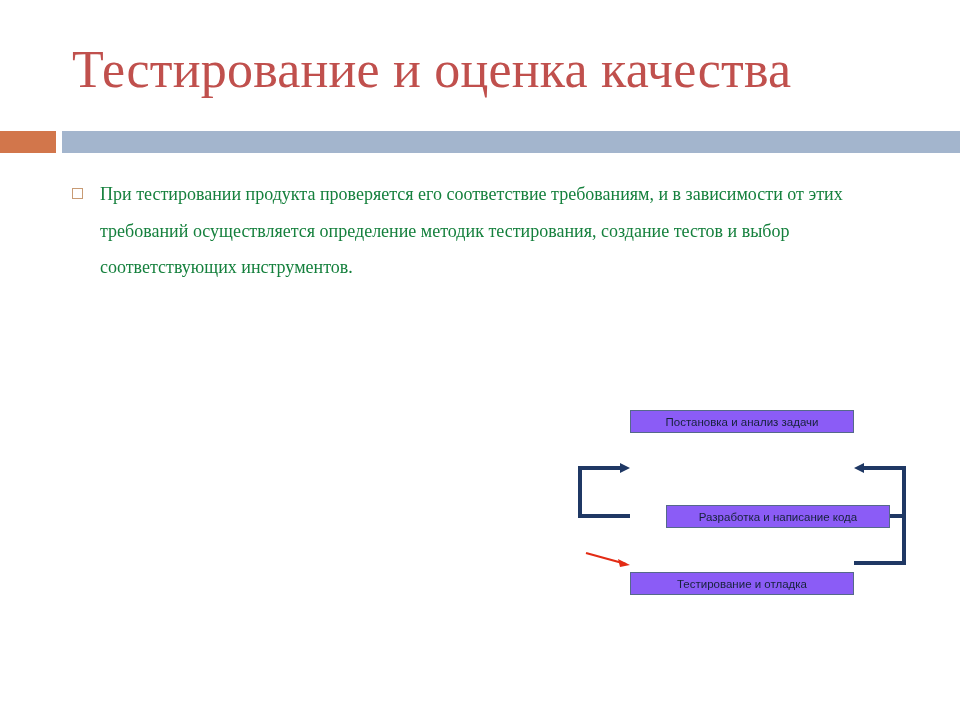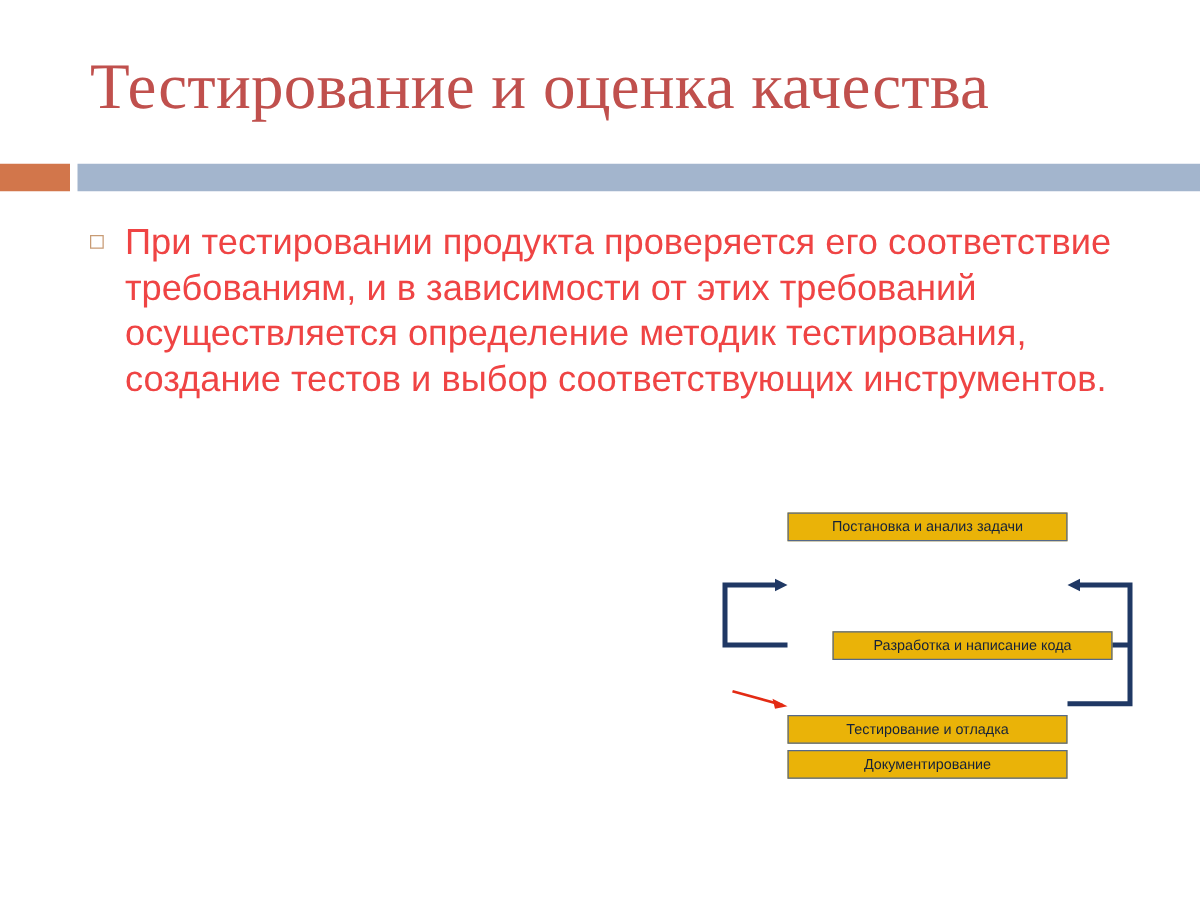--- a/index.html
+++ b/index.html
@@ -67,38 +67,38 @@
     flex: 0 0 auto;
     width: 11px;
     height: 11px;
     border: 1.6px solid #c89b74;
     margin-top: 12px;
     margin-right: 17px;
     box-sizing: border-box;
   }
   .bullet-text {
     flex: 1 1 auto;
-    font-size: 29px;
+    font-size: 18px;
     line-height: 36.5px;
-    color: #ef4444;
-    font-family: Liberation Sans, sans-serif;
+    color: #15803d;
+    font-family: Liberation Serif, serif;
   }
 
   
   .diagram {
     position: absolute;
     left: 560px;
     top: 395px;
     width: 360px;
     height: 250px;
   }
   .node {
     position: absolute;
     height: 23px;
-    background: #eab308;
+    background: #8b5cf6;
     border: 1px solid #55698a;
     box-sizing: border-box;
     color: #15223a;
     font-family: "Liberation Sans", sans-serif;
     font-size: 11.5px;
     display: flex;
     align-items: center;
     justify-content: center;
     white-space: nowrap;
   }
@@ -141,16 +141,15 @@
       <path d="M 344 121 L 302 121" fill="none" stroke="#1f3864" stroke-width="4" data-interactable="false"></path>
       <polygon points="294,121 304,116 304,126" fill="#1f3864" data-interactable="false"></polygon>
 
       <path d="M 26 158 L 66 169" fill="none" stroke="#e32b14" stroke-width="2.2" data-interactable="false"></path>
       <polygon points="70,170 58,164 60,172" fill="#e32b14" data-interactable="false"></polygon>
     </svg>
 
     <div class="node n0" data-interactable="false">Постановка и анализ задачи</div>
     <div class="node n2" data-interactable="false">Разработка и написание кода</div>
     <div class="node n3" data-interactable="false">Тестирование и отладка</div>
-    <div class="node n4" data-interactable="false">Документирование</div>
   </div>
 
 </div>
 
 </body></html>

